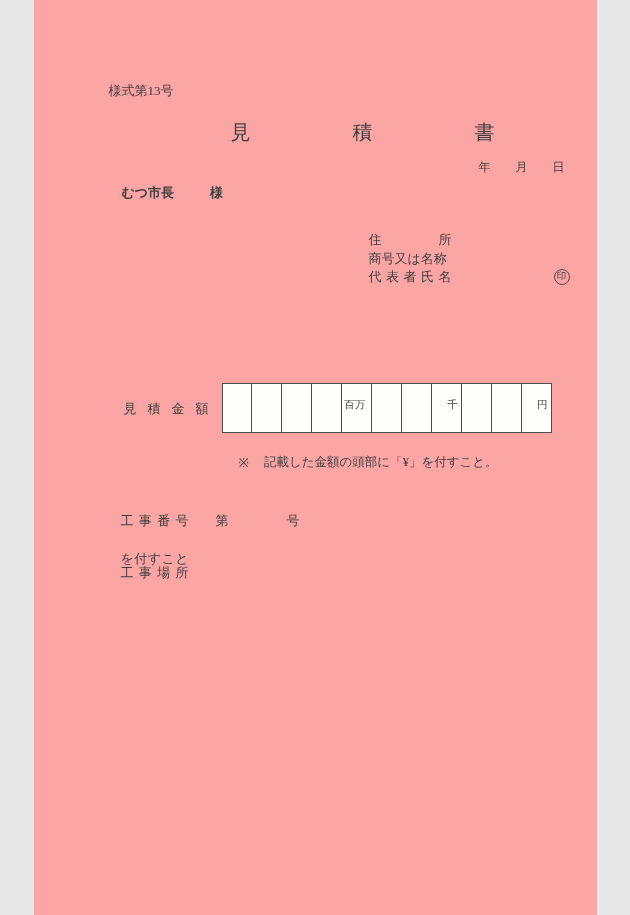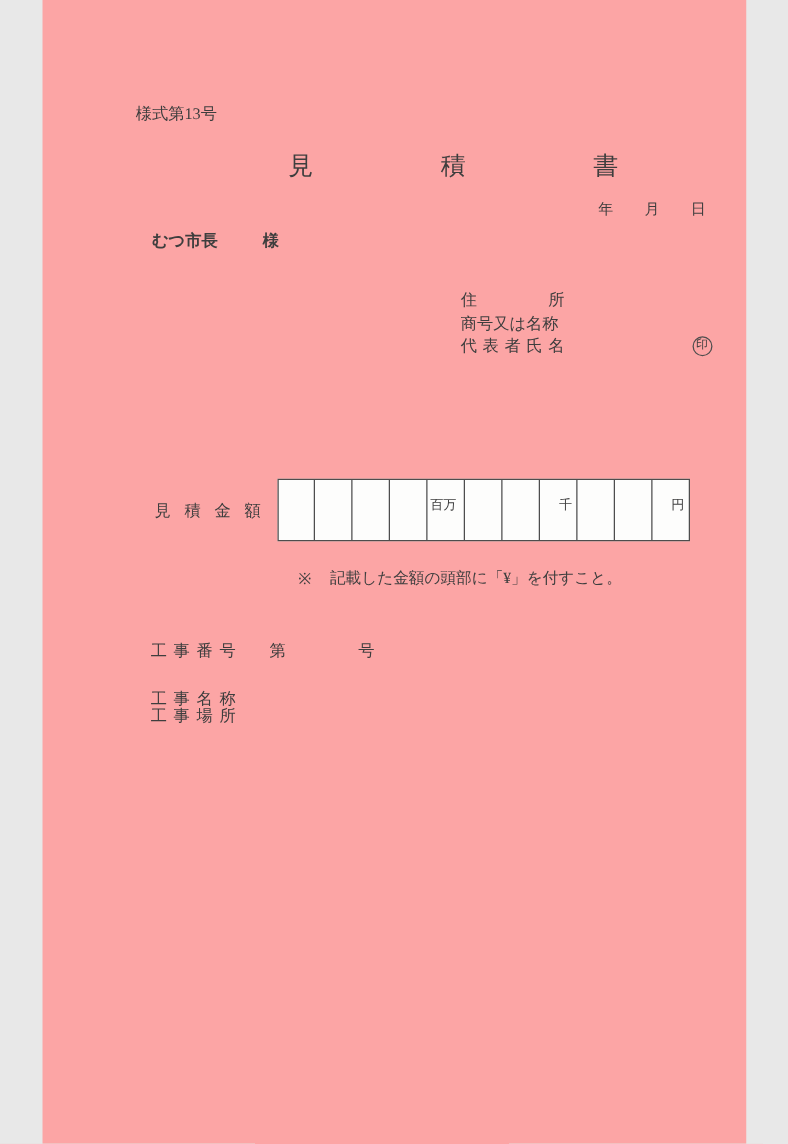--- a/index.html
+++ b/index.html
@@ -152,20 +152,20 @@
     <span>記載した金額の頭部に「¥」を付すこと。</span>
   </div>
 
   <div class="abs work-line wl-number">
     <span class="work-label">工事番号</span>
     <span class="work-number-prefix">第</span>
     <span class="work-number-suffix">号</span>
   </div>
 
   <div class="abs work-line wl-name">
-    <span class="work-label">工事名称</span>
+    <span class="work-label">を付すこと</span>
   </div>
 
   <div class="abs work-line wl-place">
     <span class="work-label">工事場所</span>
   </div>
 
 </div>
 
 </body></html>

